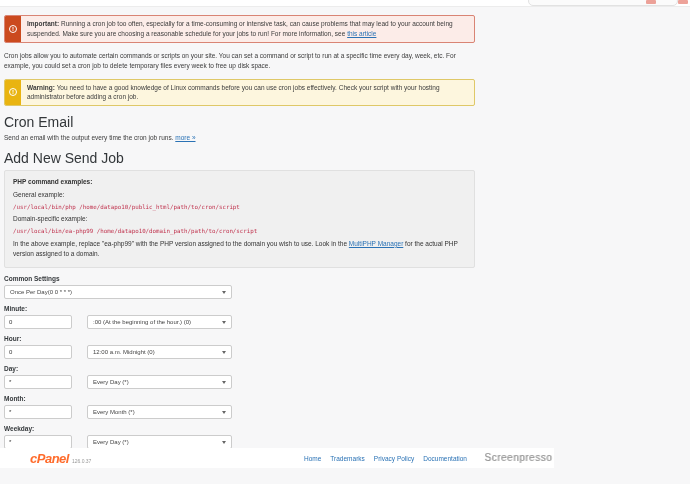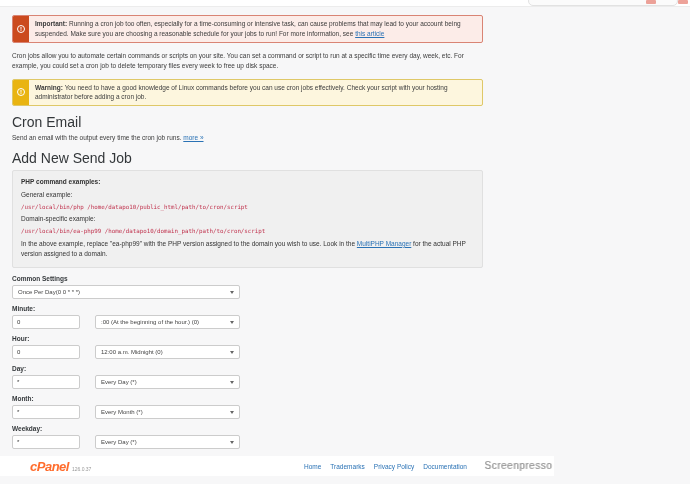--- a/index.html
+++ b/index.html
@@ -14,21 +14,21 @@
   
   .top-strip { height:7px; background:#fff; border-bottom:1px solid #ececec; position:relative; }
   .search-remnant {
     position:absolute; right:12px; top:-4px; width:150px; height:10px;
     background:#fbfbfb; border:1px solid #e2e2e2; border-radius:5px;
   }
   .remnant-icon { position:absolute; top:0; height:4px; width:10px; background:#e98b80; opacity:.8; border-radius:1px; }
   .remnant-icon.r1 { right:34px; }
   .remnant-icon.r2 { right:2px; }
   
-  .page { padding:8px 0 0 12px; height:456px; overflow:hidden; }
+  .page { padding:8px 0 0 4px; height:456px; overflow:hidden; }
   
   .alert { display:flex; width:471px; border-radius:2px; overflow:hidden; margin-bottom:8px; }
   .alert-danger { background:#fcece8; border:1px solid #d98474; }
   .alert-warning { background:#fdf6de; border:1px solid #dfc868; }
   .alert-icon { flex:0 0 16px; display:flex; align-items:center; justify-content:center; }
   .alert-danger .alert-icon { background:#cb4a1e; }
   .alert-warning .alert-icon { background:#e9b411; }
   .alert-glyph { width:8px; height:8px; border:1px solid #fff; border-radius:50%; color:#fff;
     font-size:6px; line-height:6px; font-weight:bold; display:flex; align-items:center; justify-content:center; }
   .alert-body { padding:3px 6px; font-size:6.5px; line-height:1.5; color:#3b3b3b; }
@@ -58,21 +58,21 @@
   .select {
     position:relative; height:14px; border:1px solid #ccc; border-radius:2px; background:#fff;
     font-size:6px; color:#444; display:flex; align-items:center; padding:0 14px 0 5px; cursor:pointer;
   }
   .select.wide { width:228px; }
   .select.paired { width:145px; margin-left:15px; }
   .chev { position:absolute; right:5px; top:5px; width:0; height:0;
     border-left:2.5px solid transparent; border-right:2.5px solid transparent; border-top:3.5px solid #666; }
   
   .footer {
-    position:absolute; bottom:8px; left:0; width:554px; height:20px; background:#fff;
+    position:absolute; bottom:16px; left:0; width:554px; height:20px; background:#fff;
     display:flex; align-items:center; justify-content:space-between; padding:0 21px 0 30px;
   }
   .logo-wrap { display:flex; align-items:baseline; }
   .cpanel-logo { color:#ff6c2c; font-weight:bold; font-style:italic; font-size:13px; letter-spacing:-0.5px; }
   .version { font-size:5px; color:#999; margin-left:3px; }
   .footer-links { display:flex; gap:9px; font-size:6.5px; margin-right:66px; }
   .footer-links a { text-decoration:none; }
   .watermark {
     position:absolute; right:2px; bottom:5px; font-size:10px; font-weight:normal;
     color:rgba(110,110,110,.6); text-shadow:1px 0 0 rgba(110,110,110,.4); letter-spacing:.5px;

